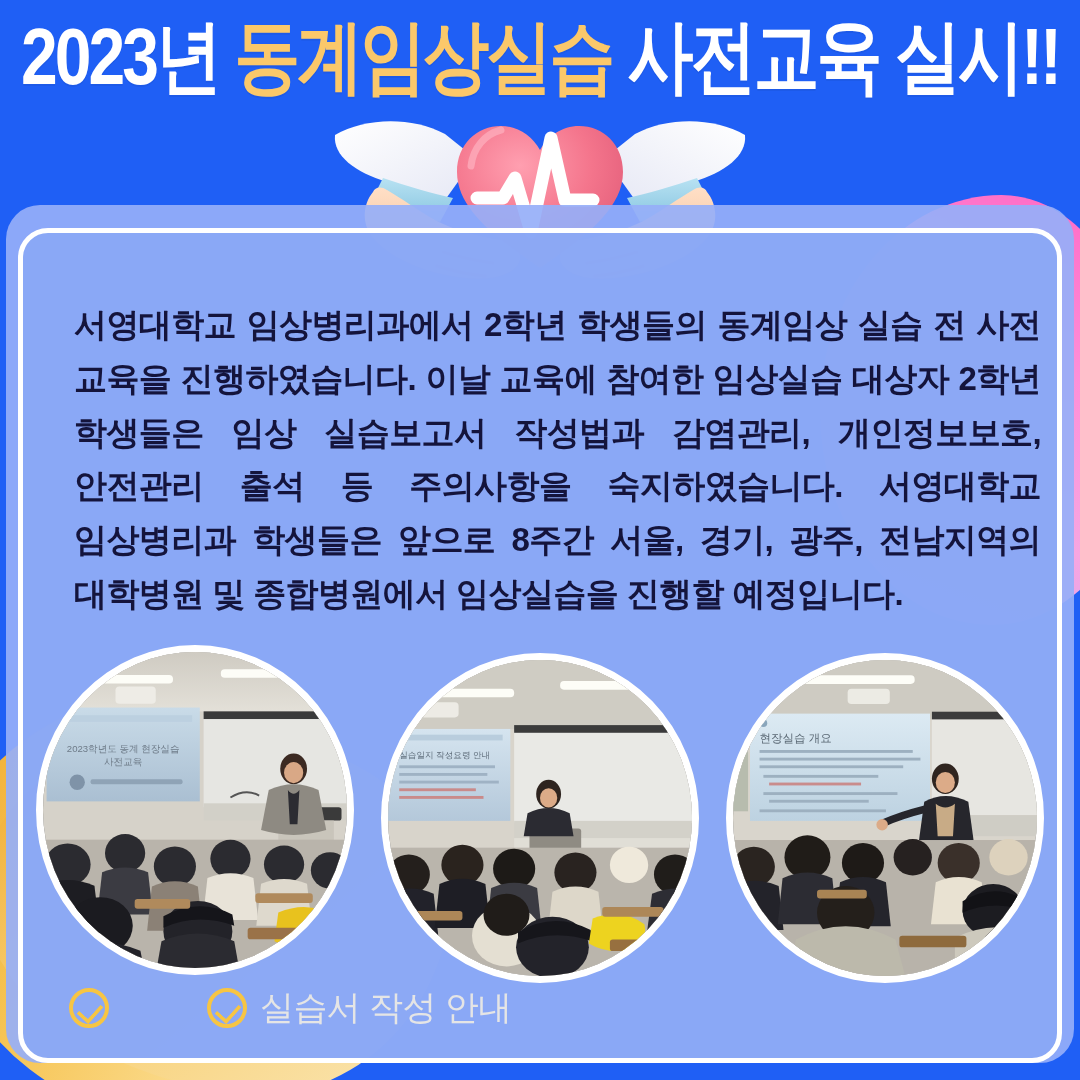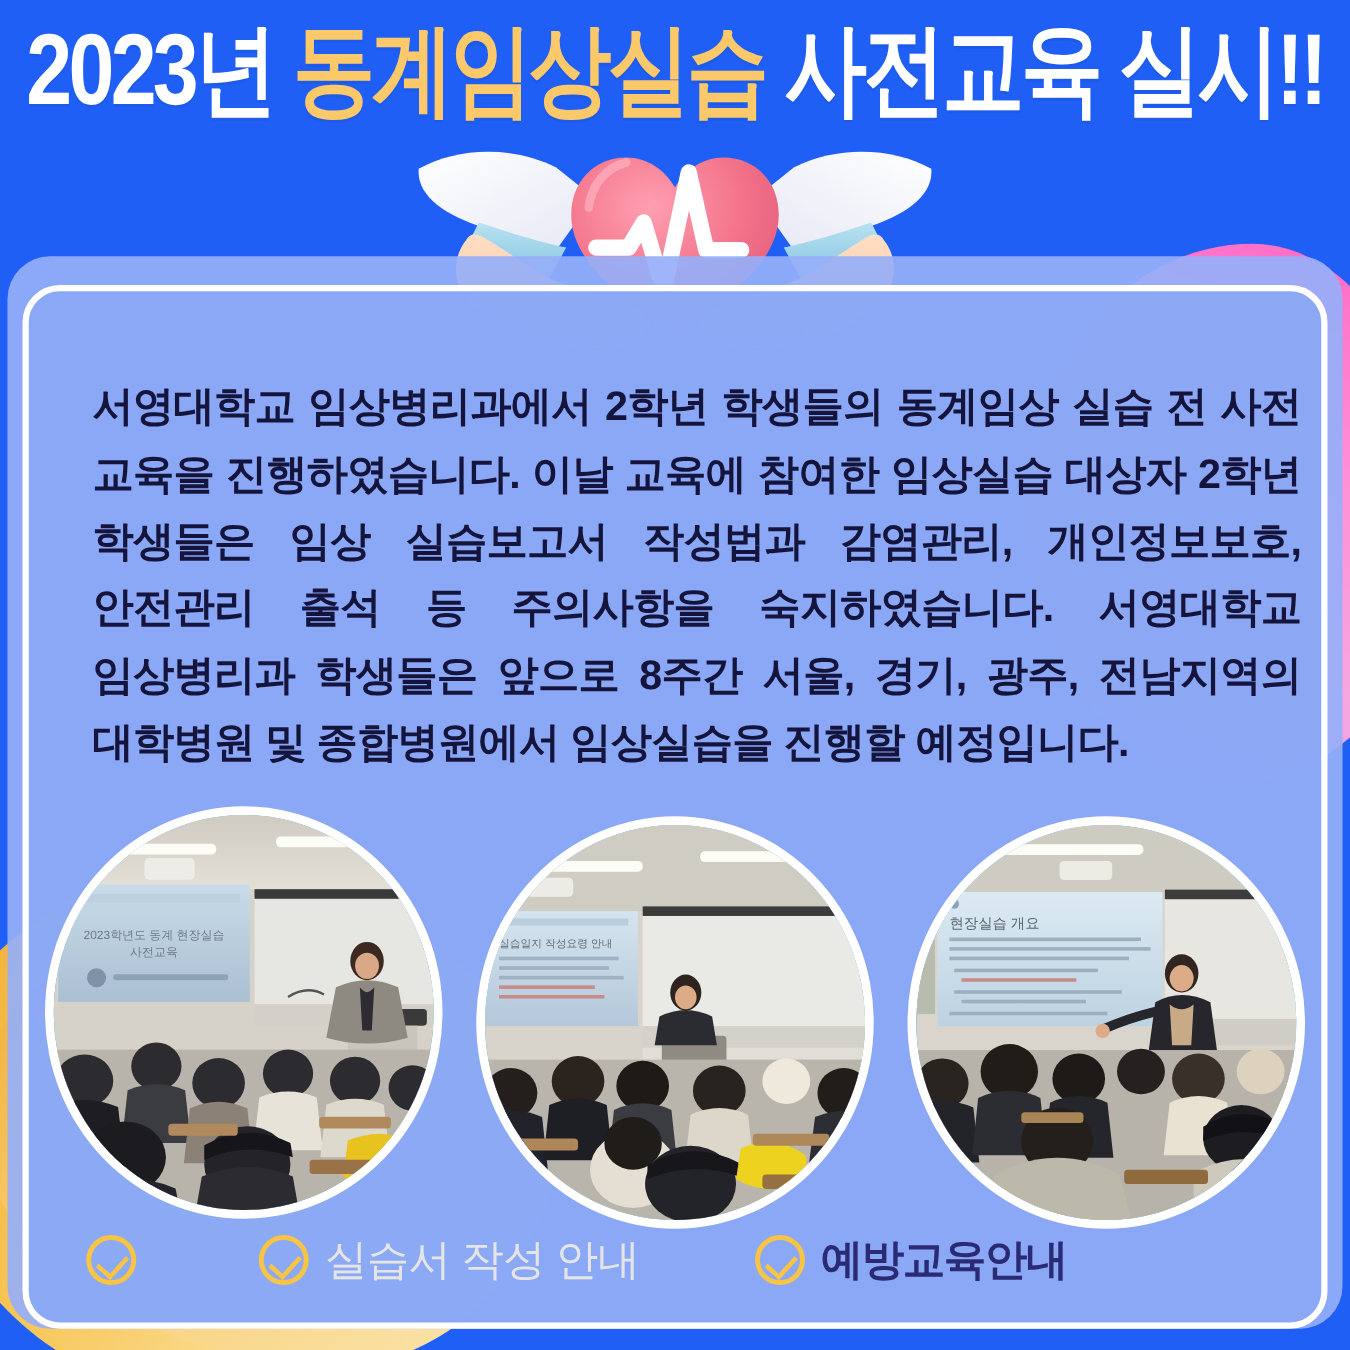--- a/index.html
+++ b/index.html
@@ -84,21 +84,21 @@
   .photos{
     position:absolute;left:0;right:0;top:412px;height:345px;
     display:flex;justify-content:space-around;align-items:flex-start;
   }
   .photo{
     width:318px;height:330px;border-radius:50%;
     border:7px solid #ffffff;
     box-sizing:border-box;
     overflow:hidden;
     position:relative;
-    background:#0ea5e9;
+    background:#737373;
   }
   .photo.p2{margin-top:8px;}
   .photo.p3{margin-top:8px;}
   .photo svg{position:absolute;left:0;top:0;width:100%;height:100%;}
 
   
   .captions{
     position:absolute;left:0;right:0;bottom:22px;height:56px;
     display:flex;align-items:center;
   }
@@ -400,21 +400,17 @@
 
         <div class="cap cap1">
           <span class="check"></span>
         </div>
 
         <div class="cap cap2">
           <span class="check"></span>
           <span class="cap-label">실습서 작성 안내</span>
         </div>
 
-        <div class="cap cap3">
-          <span class="check"></span>
-          <span class="cap-label">예방교육안내</span>
-        </div>
       </div>
 
     </div>
   </div>
 </div>
 
 </body></html>

